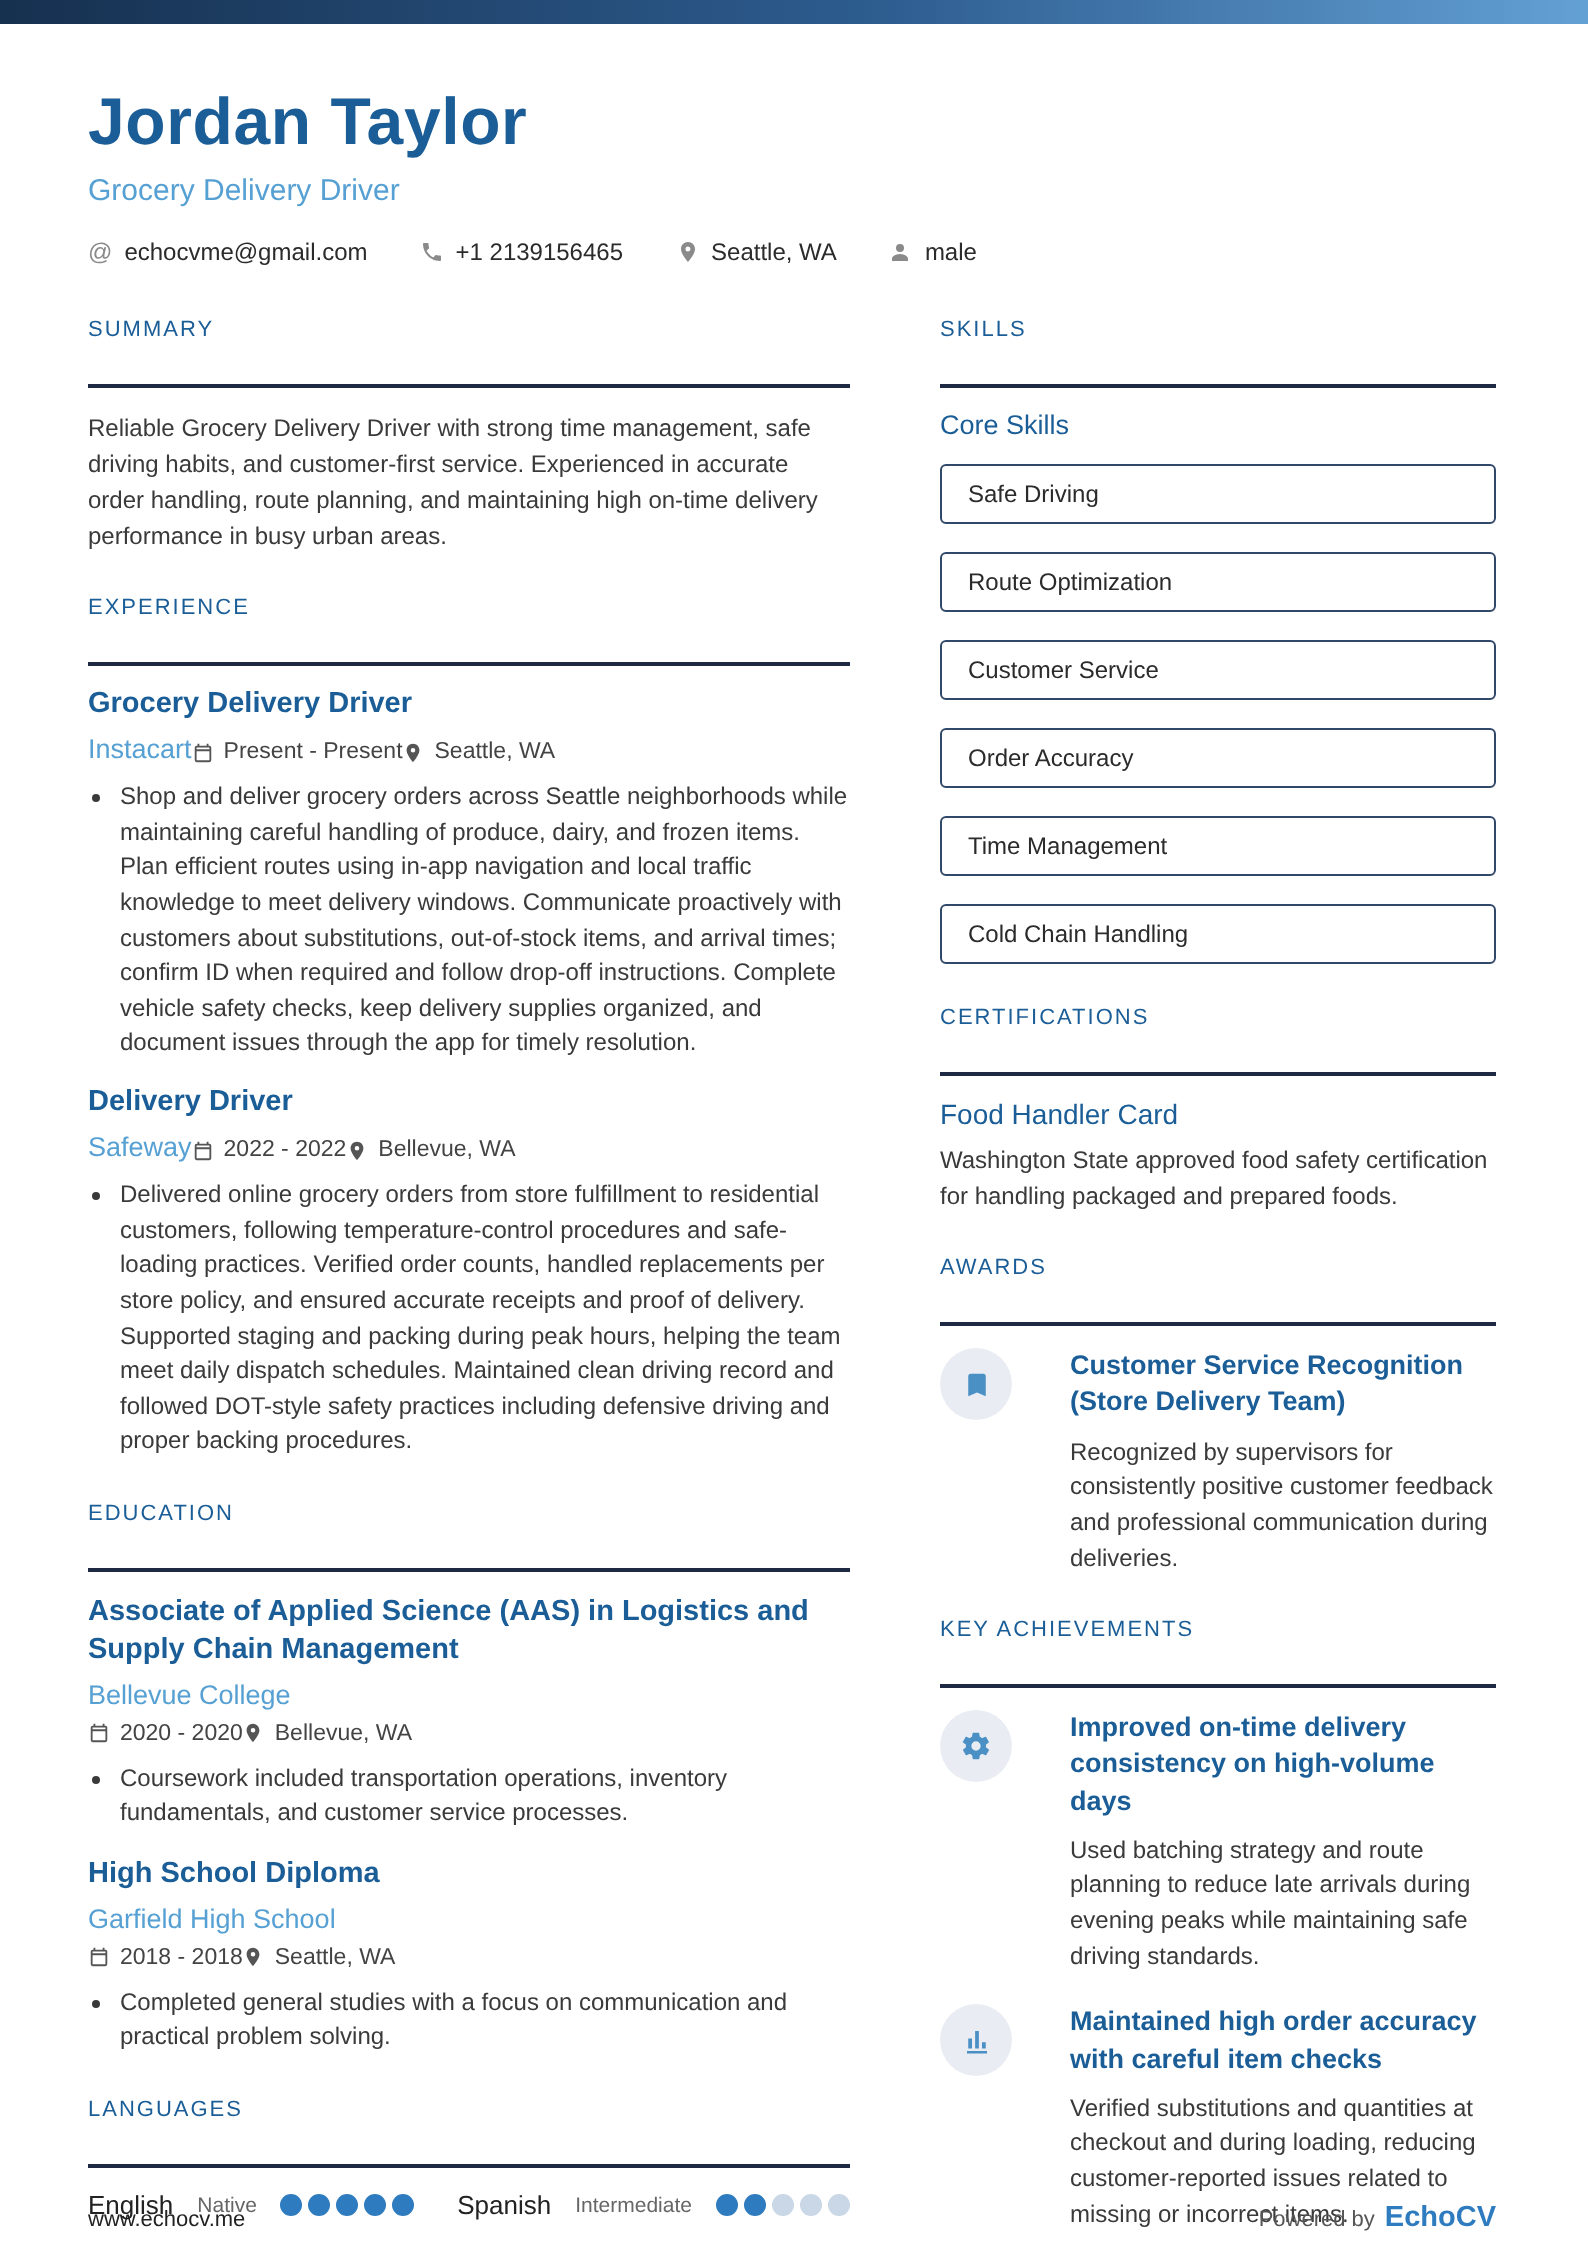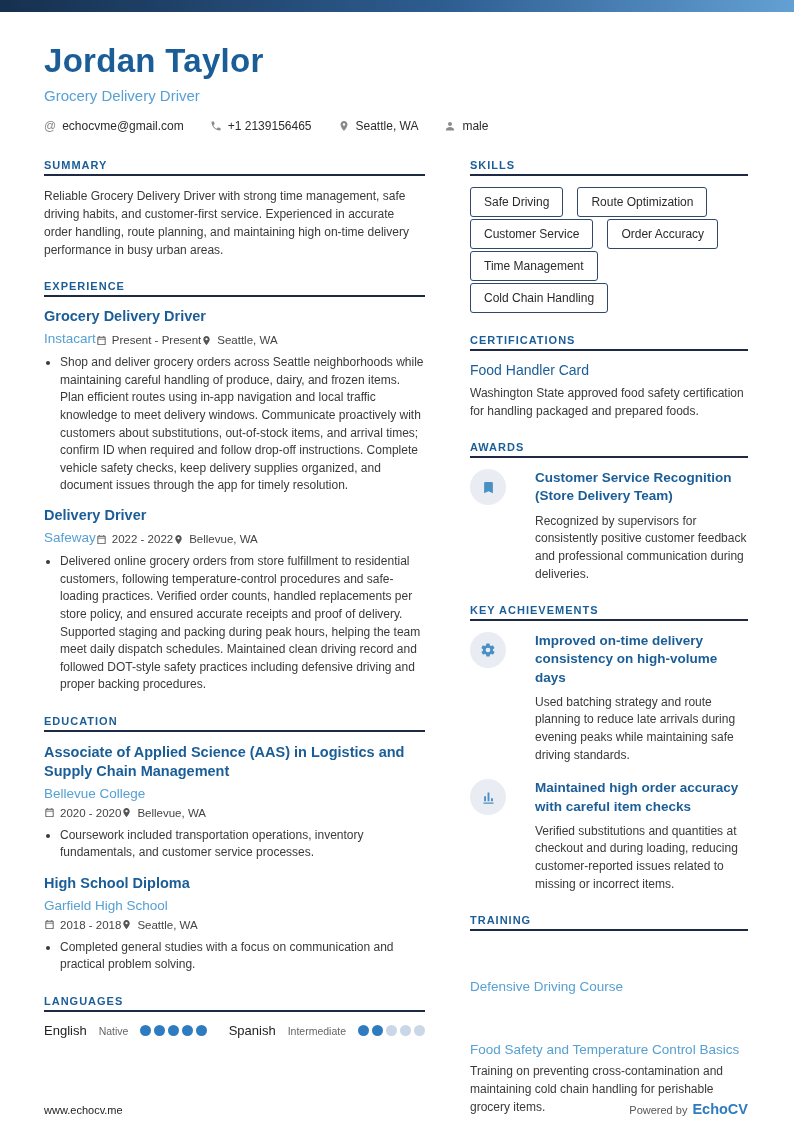--- a/index.html
+++ b/index.html
@@ -19,41 +19,41 @@
   .name{font-size:33px;color:var(--primary);font-weight:600;letter-spacing:.3px;}
   .subtitle{font-size:15px;color:var(--accent);margin-top:7px;}
   .contact-row{display:flex;gap:26px;margin-top:15px;font-size:12px;color:#2b2b2b;align-items:center;flex-wrap:wrap;}
   .contact-item{display:flex;align-items:center;gap:6px;}
   .at-icon{color:#8a8a8a;font-size:12px;}
   .icon-sm{display:inline-flex;align-items:center;}
   .columns{display:flex;padding:26px 46px 0 44px;gap:45px;align-items:flex-start;}
   .col-left{flex:0 0 381px;width:381px;}
   .col-right{flex:1;min-width:0;}
   .section{margin-bottom:21px;}
-  .sec-head{font-size:11px;letter-spacing:1px;color:var(--primary);font-weight:bold;padding-bottom:3px;border-bottom:2px solid var(--underline);margin-bottom:11px;}
+  .sec-head{font-size:11px;letter-spacing:1px;color:var(--primary);font-weight:normal;padding-bottom:21px;border-bottom:2px solid var(--underline);margin-bottom:11px;}
   .summary-text{font-size:12px;line-height:1.5;color:#3a3a3a;}
   .job{margin-bottom:12px;}
   .job-title{font-size:14.5px;color:var(--primary);font-weight:600;margin-bottom:7px;}
   .job-meta{display:flex;align-items:flex-end;margin-bottom:8px;flex-wrap:wrap;}
   .company{color:var(--accent);font-size:13.5px;}
   .meta-item{display:flex;align-items:center;gap:5px;color:#444;font-size:11.5px;}
   ul.bullets{margin:0 0 4px 16px;}
   ul.bullets li{font-size:12px;color:#3a3a3a;line-height:1.47;margin-bottom:3px;}
   .edu{margin-bottom:12px;}
   .edu-degree{font-size:14.5px;color:var(--primary);font-weight:600;line-height:1.3;margin-bottom:5px;}
   .edu-school{color:var(--accent);font-size:13.5px;margin-bottom:6px;}
   .langs{display:flex;align-items:center;}
   .lang{display:flex;align-items:center;gap:12px;flex:1;}
   .lang-name{font-size:13px;color:#222;}
   .lang-level{font-size:10.5px;color:#666;}
   .dots{display:flex;gap:3px;}
   .dot{width:11px;height:11px;border-radius:50%;background:var(--dot-empty);}
   .dot.filled{background:var(--dot-filled);}
   .skills-group{font-size:13.5px;color:var(--primary);margin-bottom:12px;}
-  .chips{display:flex;flex-wrap:wrap;gap:2px 14px;}
+  .chips{display:flex;flex-wrap:wrap;gap:14px 14px;flex-direction:column;}
   .chip{border:1.5px solid #31486b;border-radius:3px;padding:7px 13px;font-size:12px;color:#2b2b2b;background:#fff;white-space:nowrap;}
   .cert-name{color:var(--primary);font-size:14px;margin-bottom:7px;}
   .desc{font-size:12px;color:#3a3a3a;line-height:1.47;}
   .iconed{display:flex;gap:29px;margin-bottom:15px;}
   .icon-circle{width:36px;height:36px;border-radius:50%;background:#e9edf3;display:flex;align-items:center;justify-content:center;flex:0 0 36px;}
   .iconed-body{min-width:0;}
   .iconed-title{color:var(--primary);font-size:13.5px;font-weight:600;line-height:1.35;margin-bottom:7px;}
   .training-item{margin-bottom:13px;}
   .training-title{color:var(--accent);font-size:13.5px;margin-bottom:6px;margin-top:48px;}
   .footer{position:absolute;bottom:6px;left:44px;right:46px;display:flex;justify-content:space-between;align-items:baseline;}
@@ -250,20 +250,21 @@
           </div>
         </div>
       </section>
 
     </div>
 
     <div class="col-right">
 
       <section class="section">
         <div class="sec-head">SKILLS</div>
+        <div class="skills-group">Core Skills</div>
         <div class="chips">
           <span class="chip">Safe Driving</span>
           <span class="chip">Route Optimization</span>
           <span class="chip">Customer Service</span>
           <span class="chip">Order Accuracy</span>
           <span class="chip">Time Management</span>
           <span class="chip">Cold Chain Handling</span>
         </div>
       </section>
 

